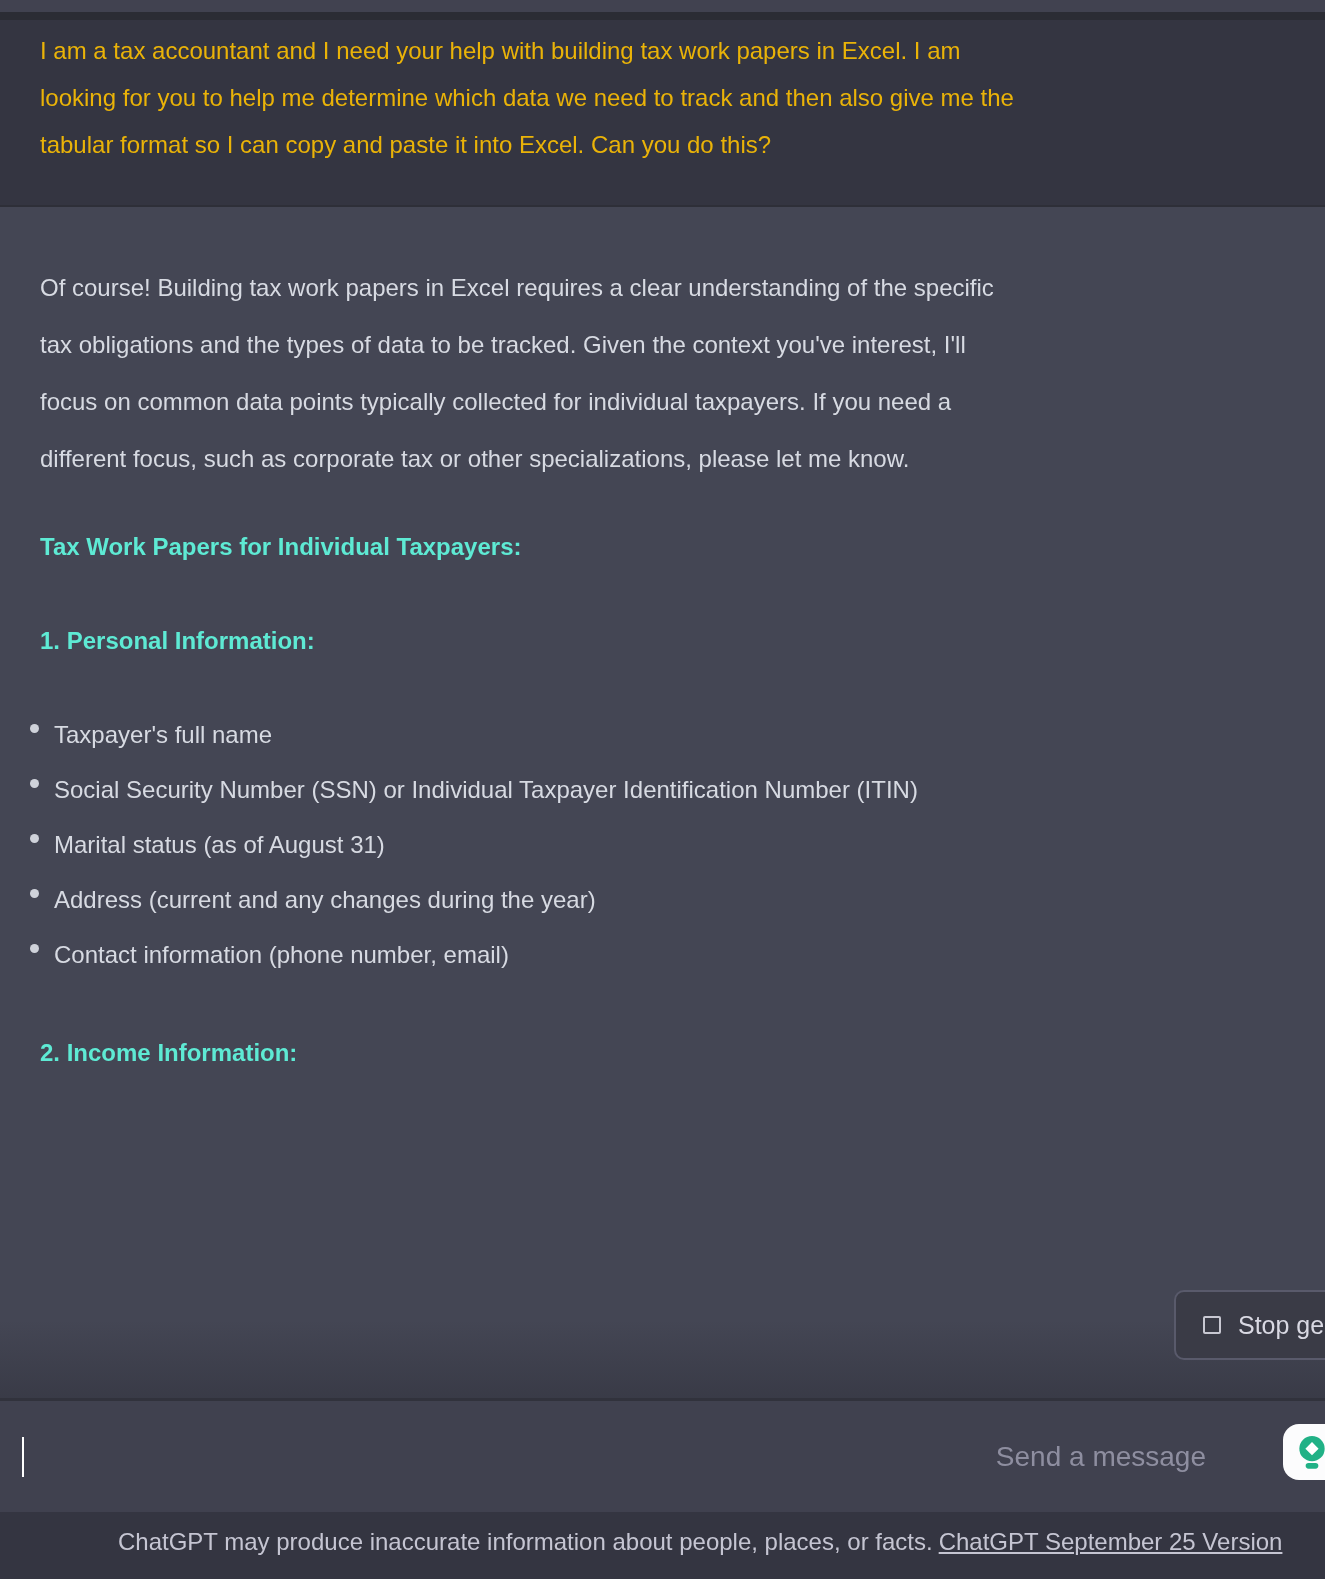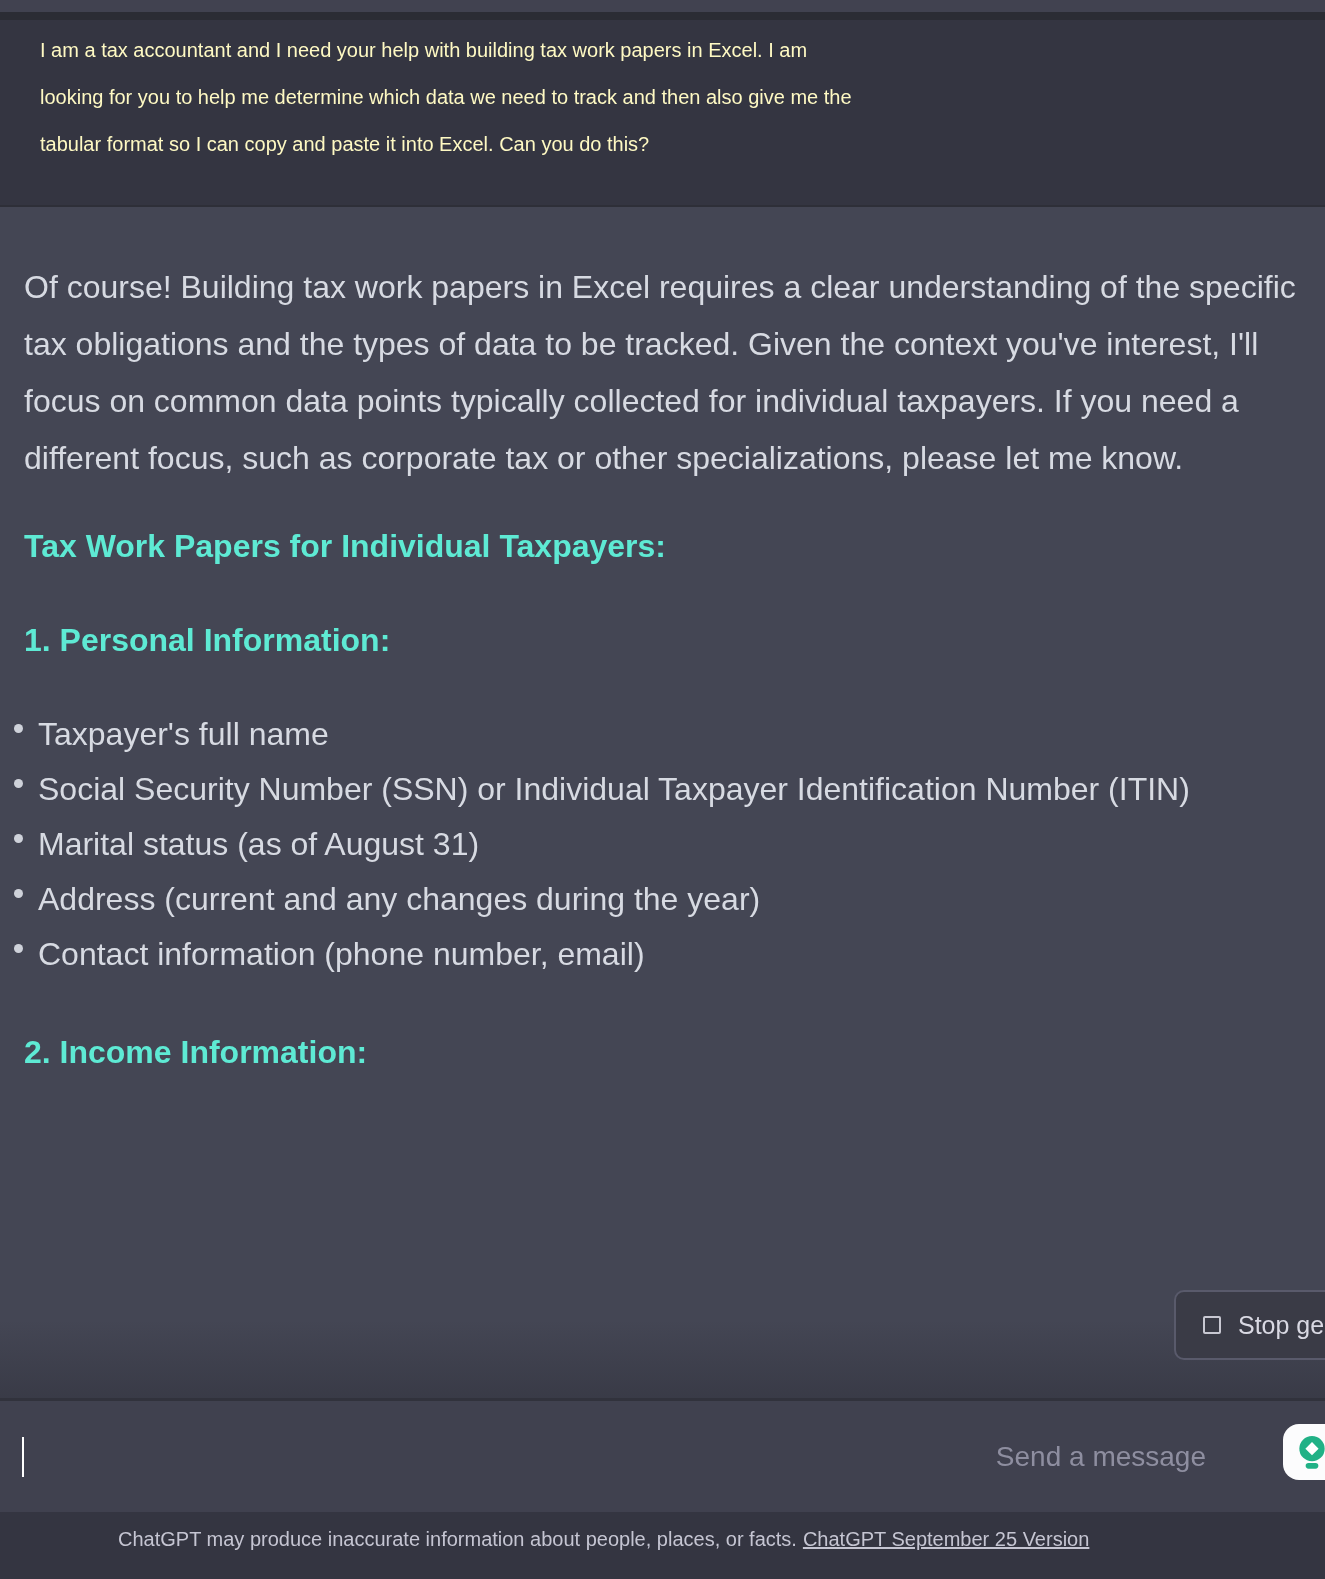--- a/index.html
+++ b/index.html
@@ -14,33 +14,33 @@
 
   
   .top-strip   { position:absolute; top:0; left:0; width:100%; height:12px; background:#414250; }
   .top-divider { position:absolute; top:12px; left:0; width:100%; height:8px; background:#2b2c34; }
 
   
   .user-section {
     position:absolute; top:20px; left:0; width:100%; height:185px;
     background:#343541;
     padding:7px 30px 0 40px;
-    color:#fef9c3;
-    font-size:20px; line-height:47px;
+    color:#eab308;
+    font-size:24px; line-height:47px;
     white-space:nowrap; overflow:hidden;
   }
 
   
   .assistant-section {
     position:absolute; top:205px; left:0; width:100%; height:1193px;
     background:#444654;
     border-top:2px solid #2e2f38;
-    padding:52px 26px 0 24px;
+    padding:52px 26px 0 40px;
     color:#d7dae2;
-    font-size:32px;
+    font-size:24px;
     overflow:hidden;
   }
   .msg-p  { line-height:57px; white-space:nowrap; }
   .msg-h  { line-height:57px; font-weight:bold; color:#5eead4; white-space:nowrap; }
   .msg-h.h-title   { margin-top:31px; }
   .msg-h.h-section { margin-top:37px; }
   .msg-ul { margin-top:42px; line-height:55px; }
   .msg-ul + .msg-h { margin-top:42px; }
   .msg-h + .msg-ul { margin-top:38px; }
   .msg-li { position:relative; padding-left:14px; white-space:nowrap; }
@@ -110,21 +110,21 @@
     display:flex; align-items:center;
     padding-left:9px;
     cursor:pointer;
   }
 
   
   .footer-section {
     position:absolute; top:1512px; left:0; width:100%; height:67px;
     background:#343541;
     color:#c5c5d2;
-    font-size:20px;
+    font-size:24px;
   }
   .footer-text { position:absolute; left:118px; top:16px; white-space:nowrap; }
   .footer-link { color:#c5c5d2; text-decoration:underline; cursor:pointer; margin-left:6px; }
 </style>
 </head>
 <body>
 
 <div class="top-strip"></div>
 <div class="top-divider"></div>
 

